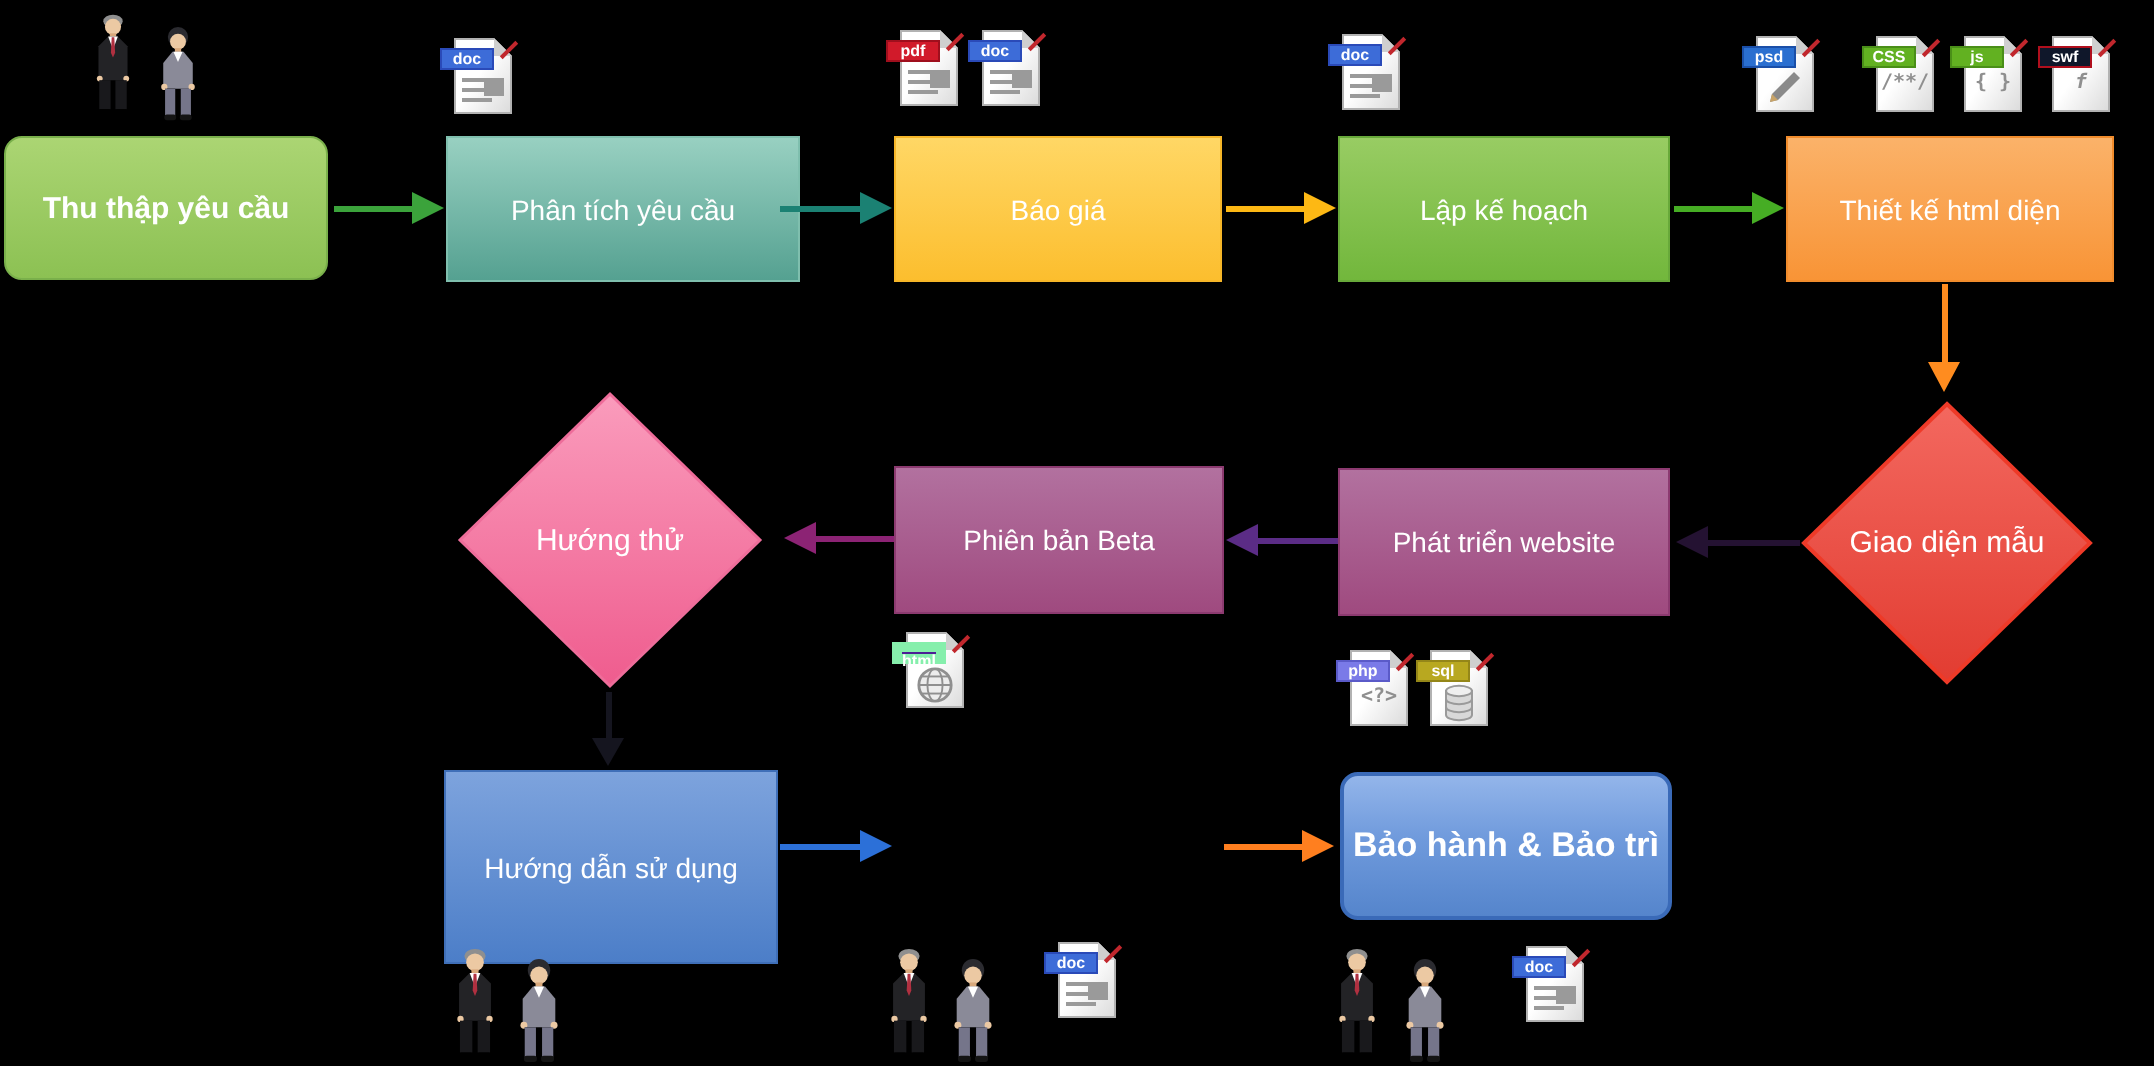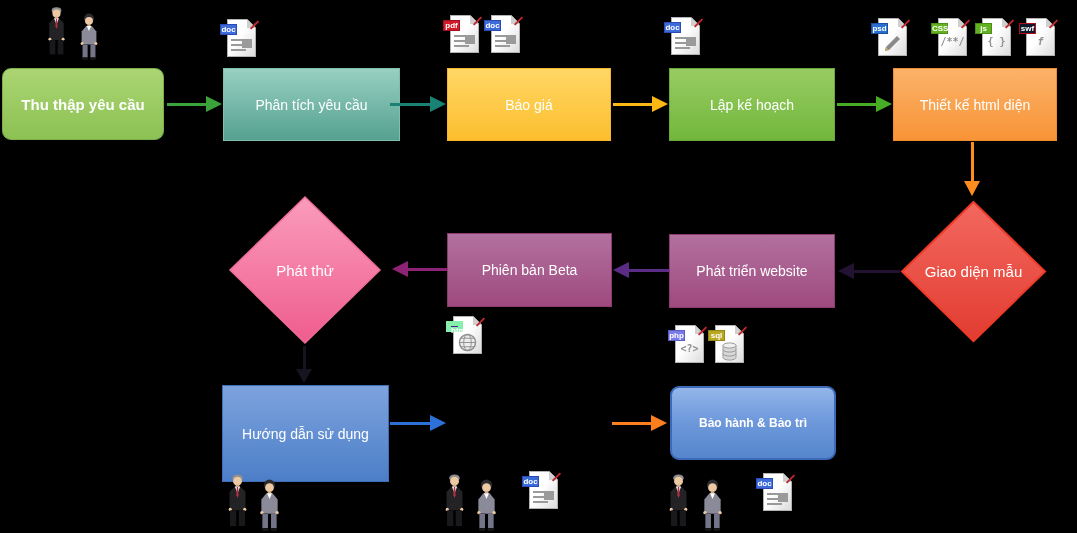--- a/index.html
+++ b/index.html
@@ -20,41 +20,41 @@
   .n-purple{background:linear-gradient(#b576a3 0%,#a04a80 100%);background:linear-gradient(#b2719f,#9f4a7f);border:1px solid #8c3a70;}
   .n-purple::before{
     content:"";position:absolute;left:1px;right:1px;top:1px;height:13px;
     background-image:
       radial-gradient(circle at 50% 135%, rgba(255,255,255,.30) 3px, transparent 4px),
       radial-gradient(circle at 50% -35%, rgba(70,5,50,.35) 3px, transparent 4px);
     background-size:13px 13px;
   }
   .n-blue{background:linear-gradient(#7da3dd,#4c7ec8);border:1px solid #3f6fb8;}
   .n-orange2{background:linear-gradient(#fbaf60,#f88c2e);border:1px solid #f0821e;}
-  .n-blue-round{background:linear-gradient(#93b5ea 0%,#6f9adc 45%,#5585cc 100%);border:2px solid #3a6ab8;border-radius:9px;font-weight:bold;font-size:12px;}
+  .n-blue-round{background:linear-gradient(#93b5ea 0%,#6f9adc 45%,#5585cc 100%);border:2px solid #3a6ab8;border-radius:9px;font-weight:bold;font-size:17px;}
   .diamond{position:absolute;}
   .diamond .dlabel{
     position:absolute;left:0;top:0;right:0;bottom:0;display:flex;align-items:center;justify-content:center;
     color:#fff;font-size:15px;
   }
   
   .aline{position:absolute;}
   .ahead{position:absolute;width:0;height:0;}
   
   .ficon{position:absolute;width:38px;height:42px;}
   .ficon .page{
     position:absolute;left:7px;top:0;width:29px;height:38px;
     background:linear-gradient(125deg,#ffffff 45%,#dcdcdc 100%);
     border:1px solid #b2b2b2;box-sizing:border-box;
   }
   .ficon .cut{position:absolute;left:27px;top:0;width:0;height:0;border-top:9px solid #000;border-left:9px solid transparent;}
   .ficon .flap{position:absolute;left:27px;top:0;width:0;height:0;border-left:9px solid #cfcfcf;border-top:9px solid transparent;}
   .ficon .redtick{position:absolute;left:29px;top:5px;width:11px;height:2px;background:#c1272d;transform:rotate(-45deg);}
   .ficon .ribbon{
-    position:absolute;left:0;top:5px;width:17px;height:11px;line-height:10px;
+    position:absolute;left:0;top:5px;width:27px;height:11px;line-height:10px;
     color:#fff;font-size:8px;font-weight:bold;text-align:center;box-sizing:border-box;
   }
   .rb-doc{background:#3d6cd8;border:1px solid #2a4ab8;}
   .rb-pdf{background:#d11a2a;border:1px solid #9f0f1d;}
   .rb-psd{background:#2a6fd0;border:1px solid #1a4fa8;}
   .rb-css{background:#62b121;border:1px solid #4a8f18;}
   .rb-js{background:#62b121;border:1px solid #4a8f18;}
   .rb-swf{background:#0f172a;border:1px solid #b00f1d;}
   .rb-html{background:#4c1d95;border:5px solid #86efac;}
   .rb-php{background:#7a7ae8;border:1px solid #5a5ac8;}
@@ -132,21 +132,21 @@
     <span>Lập kế hoạch</span>
   </div>
   <div class="node n-orange" style="left:893px;top:68px;width:164px;height:73px">
     <span>Thiết kế html diện</span>
   </div>
 
   <div class="diamond" style="left:228px;top:195px;width:154px;height:150px">
     <svg width="154" height="150">
       <polygon points="77,2 152,75 77,148 2,75" fill="url(#gradPink)" stroke="#ee6d9a" stroke-width="1.5"></polygon>
     </svg>
-    <span class="dlabel">Phát thử</span>
+    <span class="dlabel">Hướng thử</span>
   </div>
 
   <div class="node n-purple" style="left:447px;top:233px;width:165px;height:74px">
     <span>Phiên bản Beta</span>
   </div>
   <div class="node n-purple" style="left:669px;top:234px;width:166px;height:74px">
     <span>Phát triển website</span>
   </div>
 
   <div class="diamond" style="left:900px;top:200px;width:147px;height:143px">

